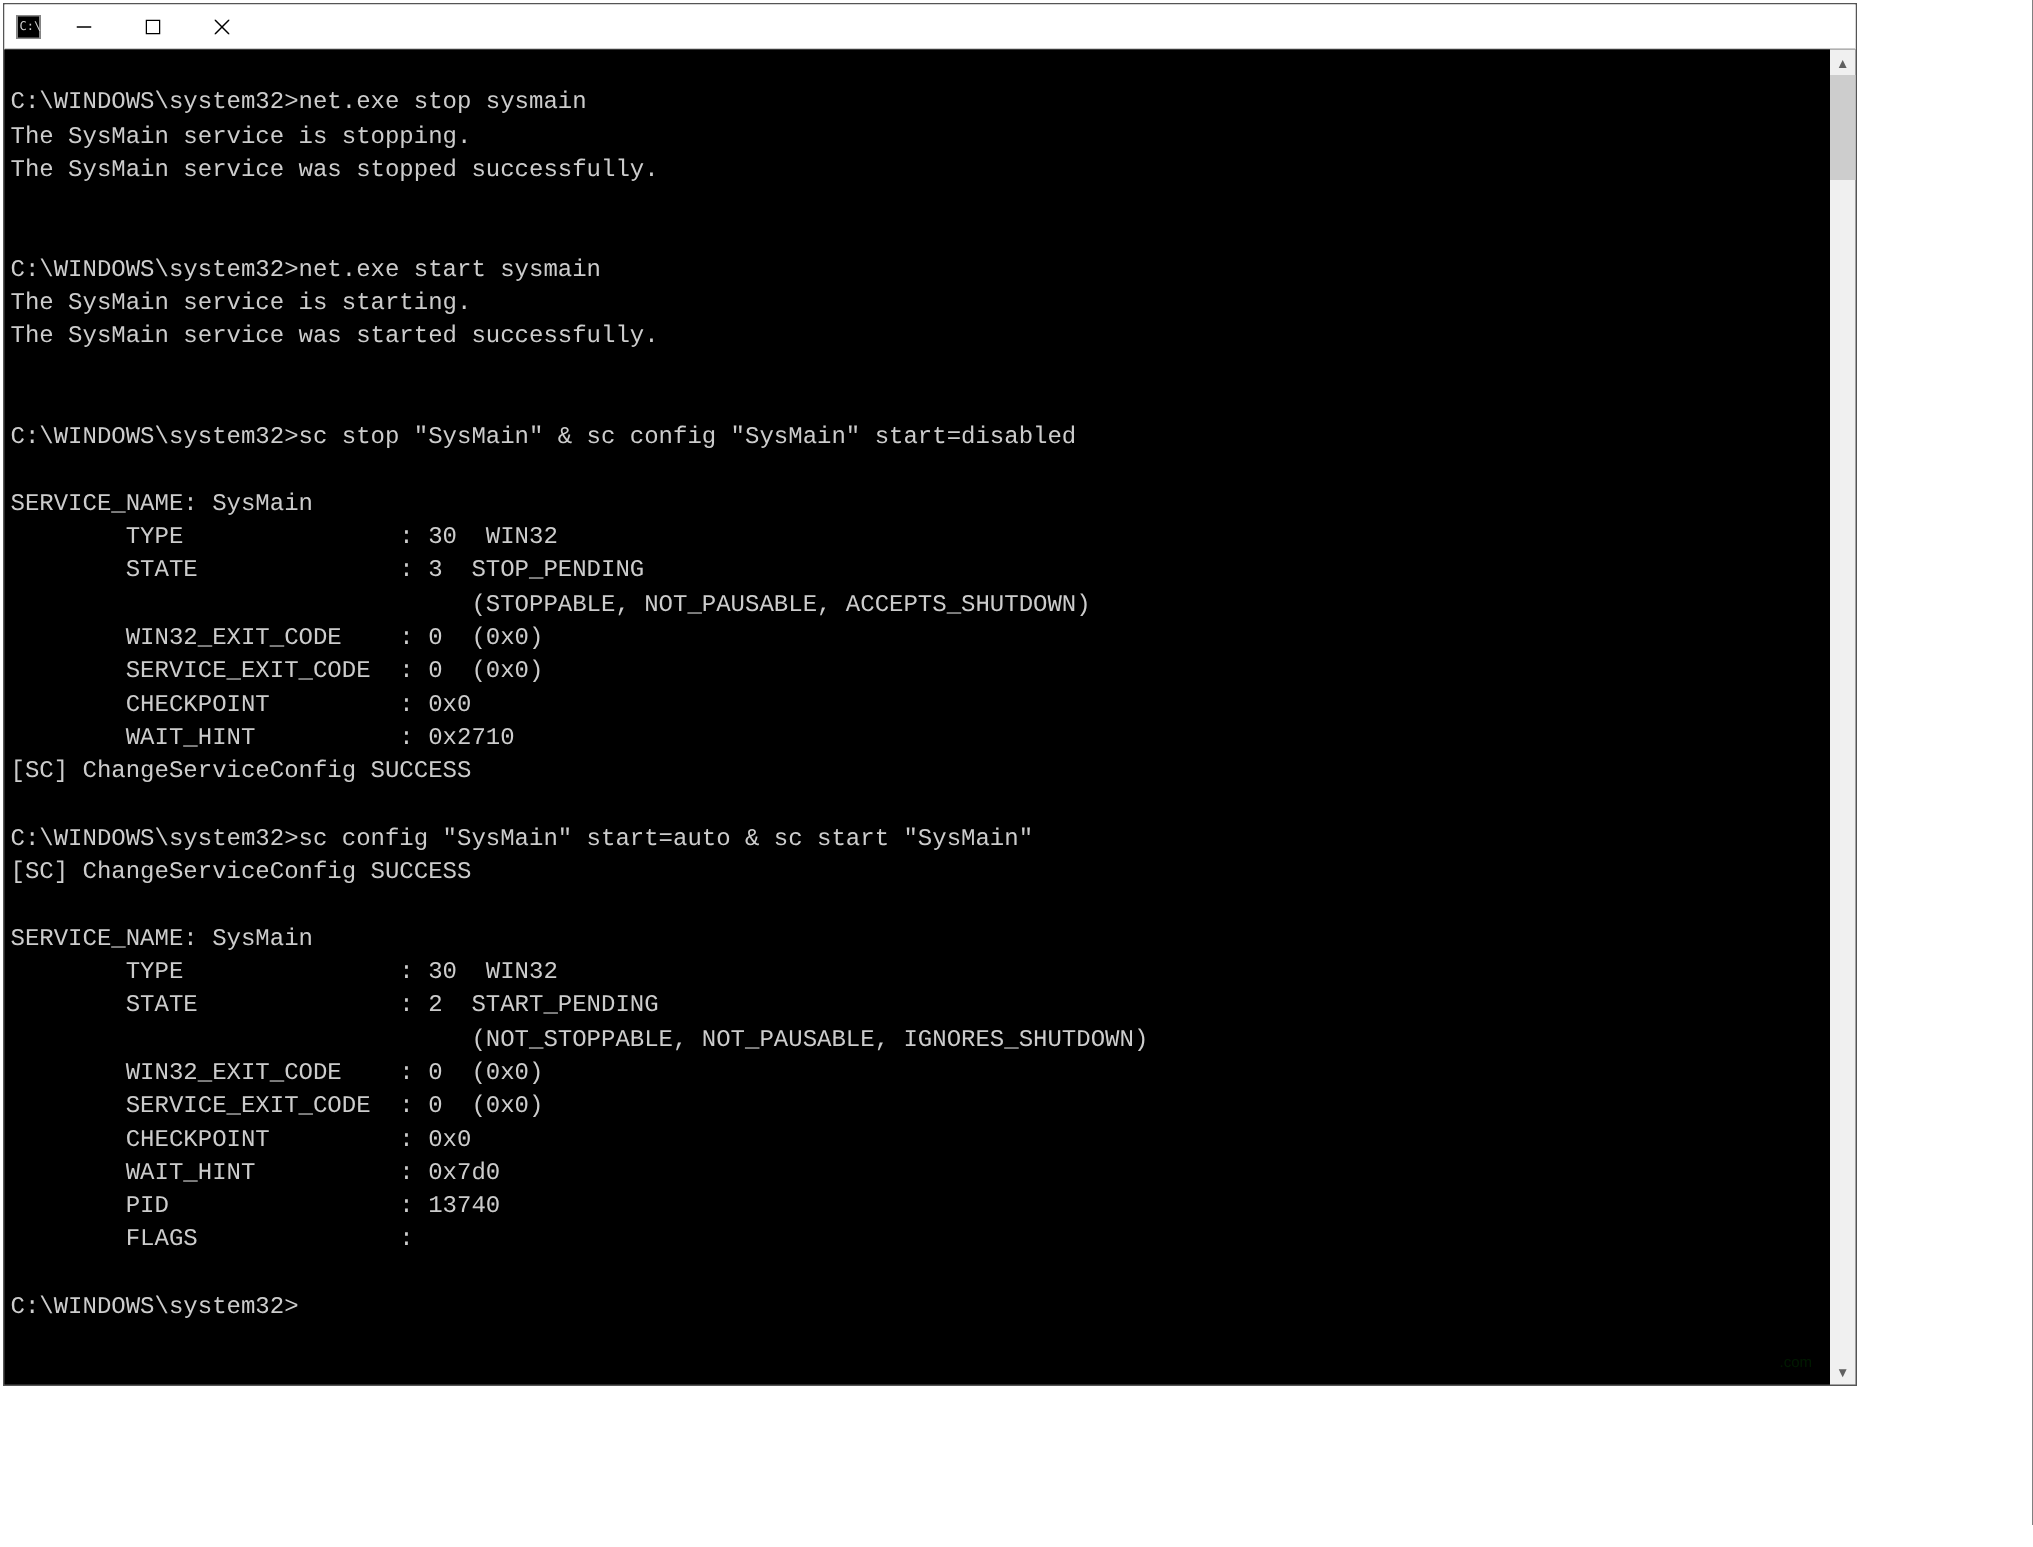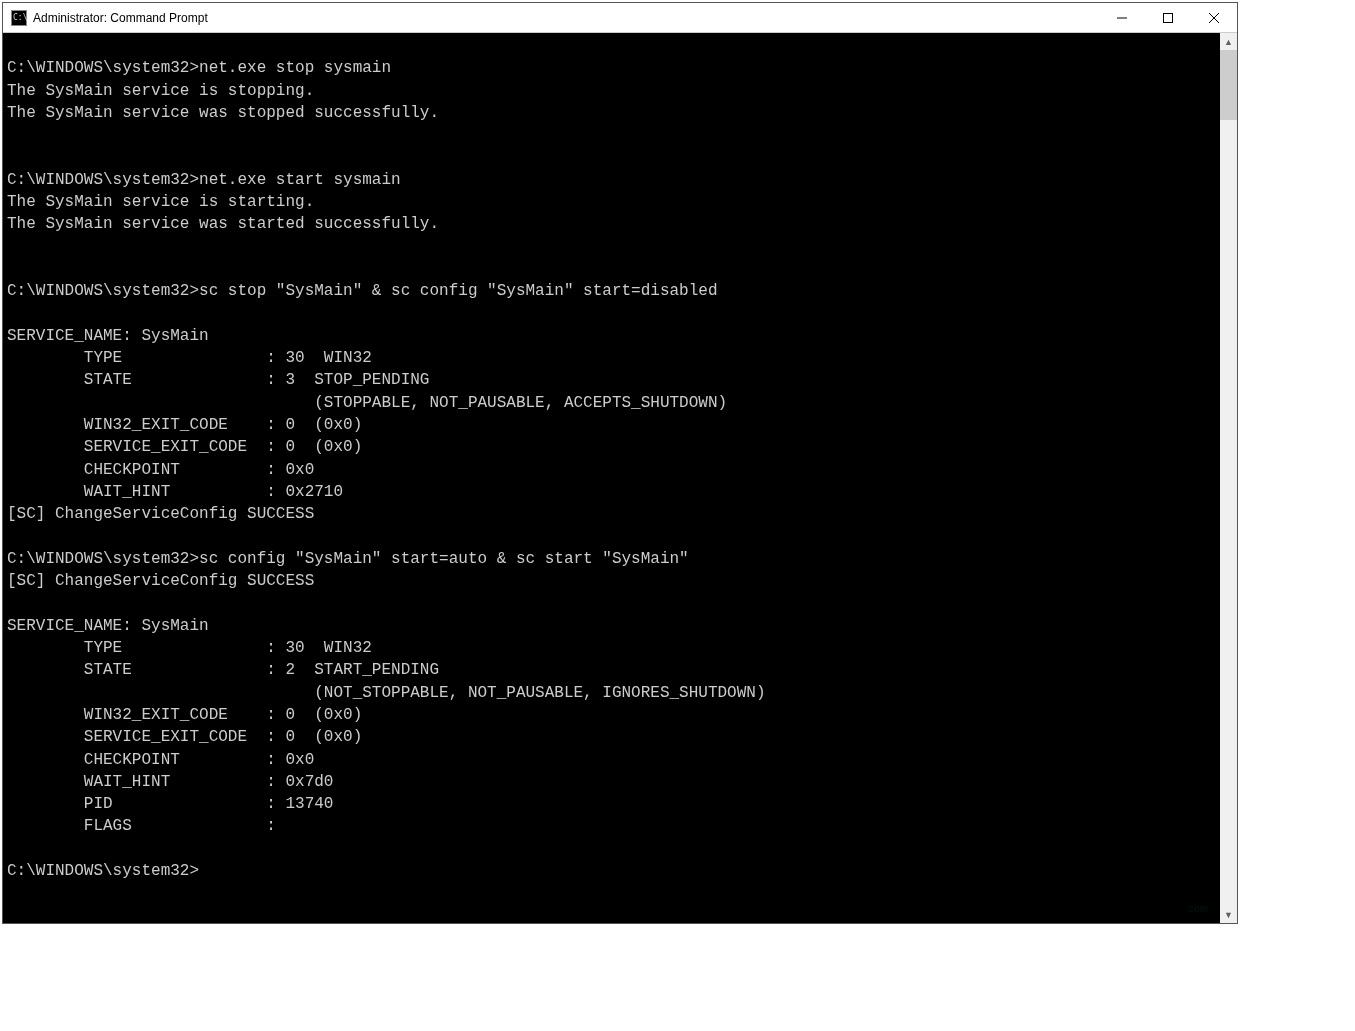--- a/index.html
+++ b/index.html
@@ -92,21 +92,20 @@
   </style>
 </head>
 <body>
 
 
 
 <div class="page">
   <div class="window">
     <div class="titlebar">
       <div class="titlebar-icon">C:\</div>
-      <div class="titlebar-text">Administrator: Command Prompt</div>
       <div class="window-controls">
         <div class="win-btn">
           <svg viewBox="0 0 10 10">
               <line x1="0" y1="5" x2="10" y2="5"></line>
             </svg>
         </div>
         <div class="win-btn">
           <svg viewBox="0 0 10 10">
               <rect x="0.5" y="0.5" width="9" height="9"></rect>
             </svg>

